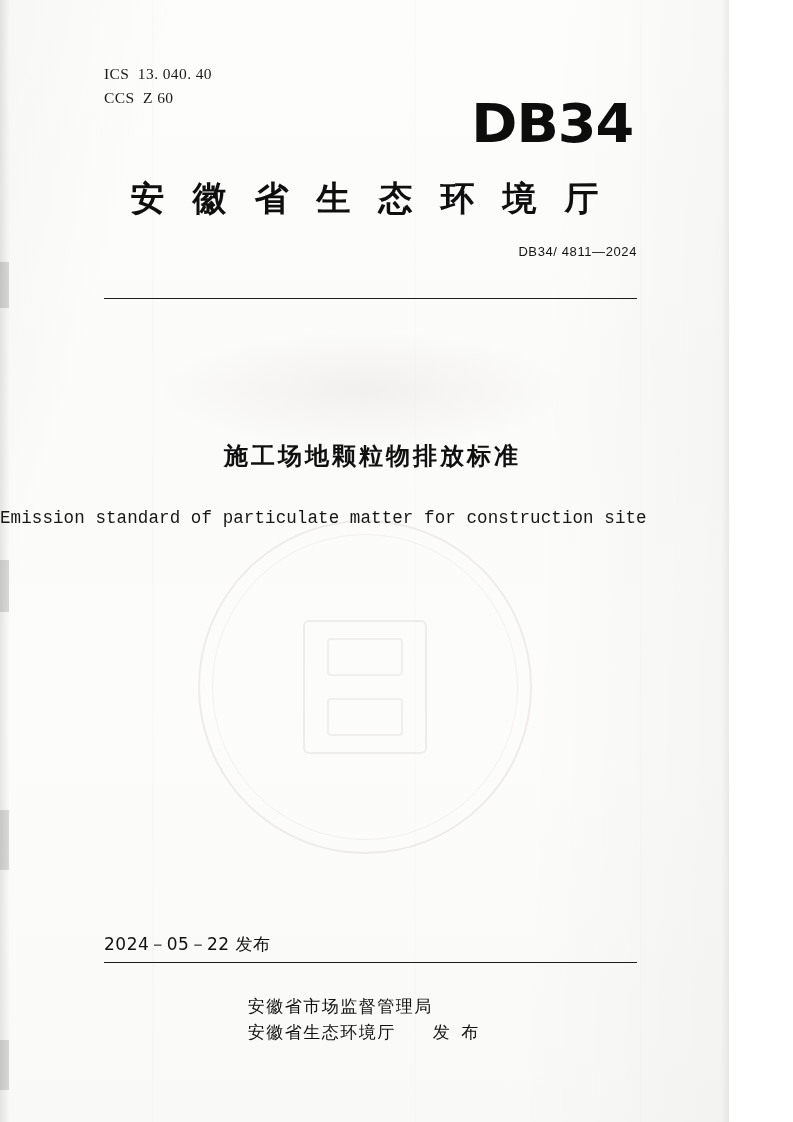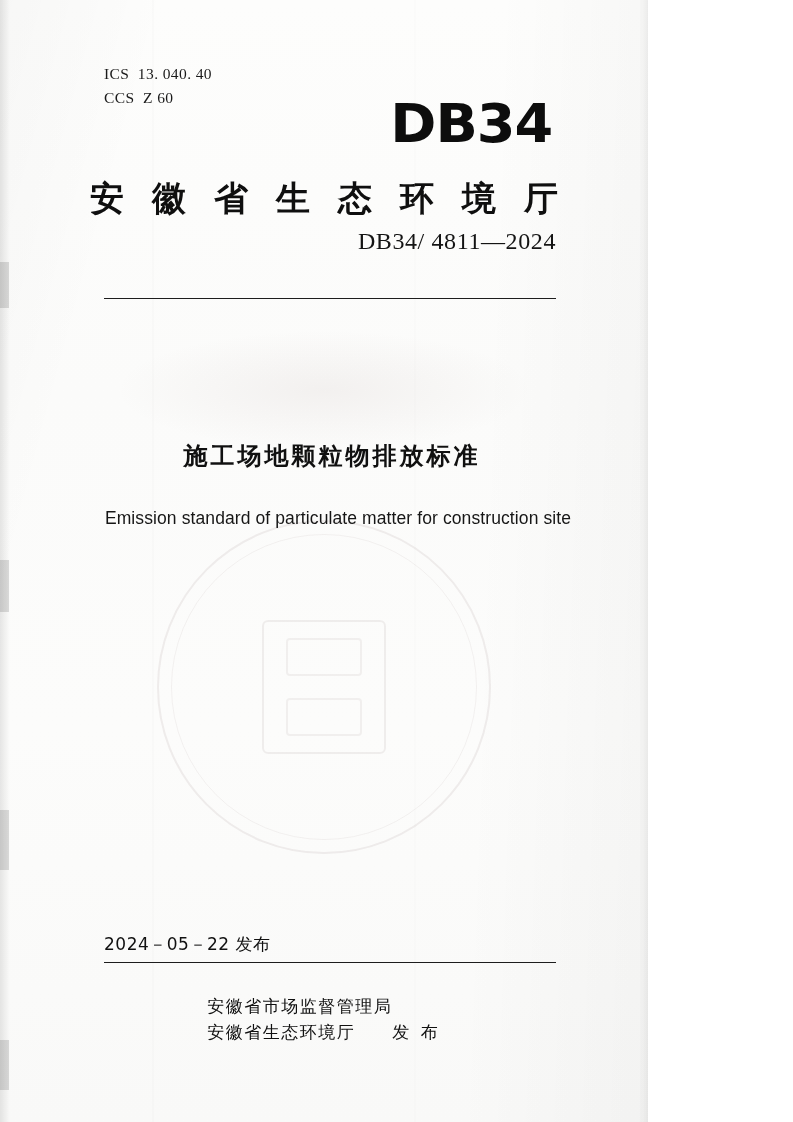--- a/index.html
+++ b/index.html
@@ -10,21 +10,21 @@
     width: 793px;
     height: 1122px;
     background: #ffffff;
     font-family: "Liberation Serif", serif;
     color: #131313;
     overflow: hidden;
   }
 
   .page {
     position: relative;
-    width: 648px;
+    width: 729px;
     height: 1122px;
     background:
       linear-gradient(105deg, rgba(0,0,0,0.022) 0%, rgba(255,255,255,0) 18%),
       linear-gradient(92deg, rgba(255,255,255,0) 72%, rgba(0,0,0,0.028) 100%),
       linear-gradient(180deg, #fdfdfc 0%, #fbfbfa 35%, #fcfcfb 65%, #f9f9f8 100%);
     box-sizing: border-box;
     overflow: hidden;
   }
 
   
@@ -94,23 +94,23 @@
     font-weight: 700;
     font-size: 34px;
     letter-spacing: 28px;
     text-indent: 28px;
     color: #0f0f0f;
   }
 
   .std-number {
     position: absolute;
     right: 92px;
-    top: 228px;
-    font-family: Liberation Serif, serif;
-    font-size: 24px;
+    top: 244px;
+    font-family: Liberation Sans, sans-serif;
+    font-size: 13px;
     letter-spacing: 0.6px;
     color: #141414;
   }
 
   .rule-top {
     position: absolute;
     left: 104px;
     right: 92px;
     top: 298px;
     height: 0;
@@ -177,26 +177,24 @@
     font-family: Liberation Sans, sans-serif;
     font-weight: 700;
     font-size: 24px;
     letter-spacing: 3px;
     color: #101010;
   }
   .doc-title-en {
     position: absolute;
     left: 0; right: 0;
     top: 508px;
-    text-align: center;
-    font-family: Liberation Sans, sans-serif;
+    font-family: Liberation Mono, monospace;
     font-size: 17.5px;
     letter-spacing: 0.1px;
     color: #161616;
-    padding-left: 28px;
   }
 
   
   .rule-bottom {
     position: absolute;
     left: 104px;
     right: 92px;
     top: 962px;
     height: 0;
     border-top: 1.6px solid #1d1d1d;

